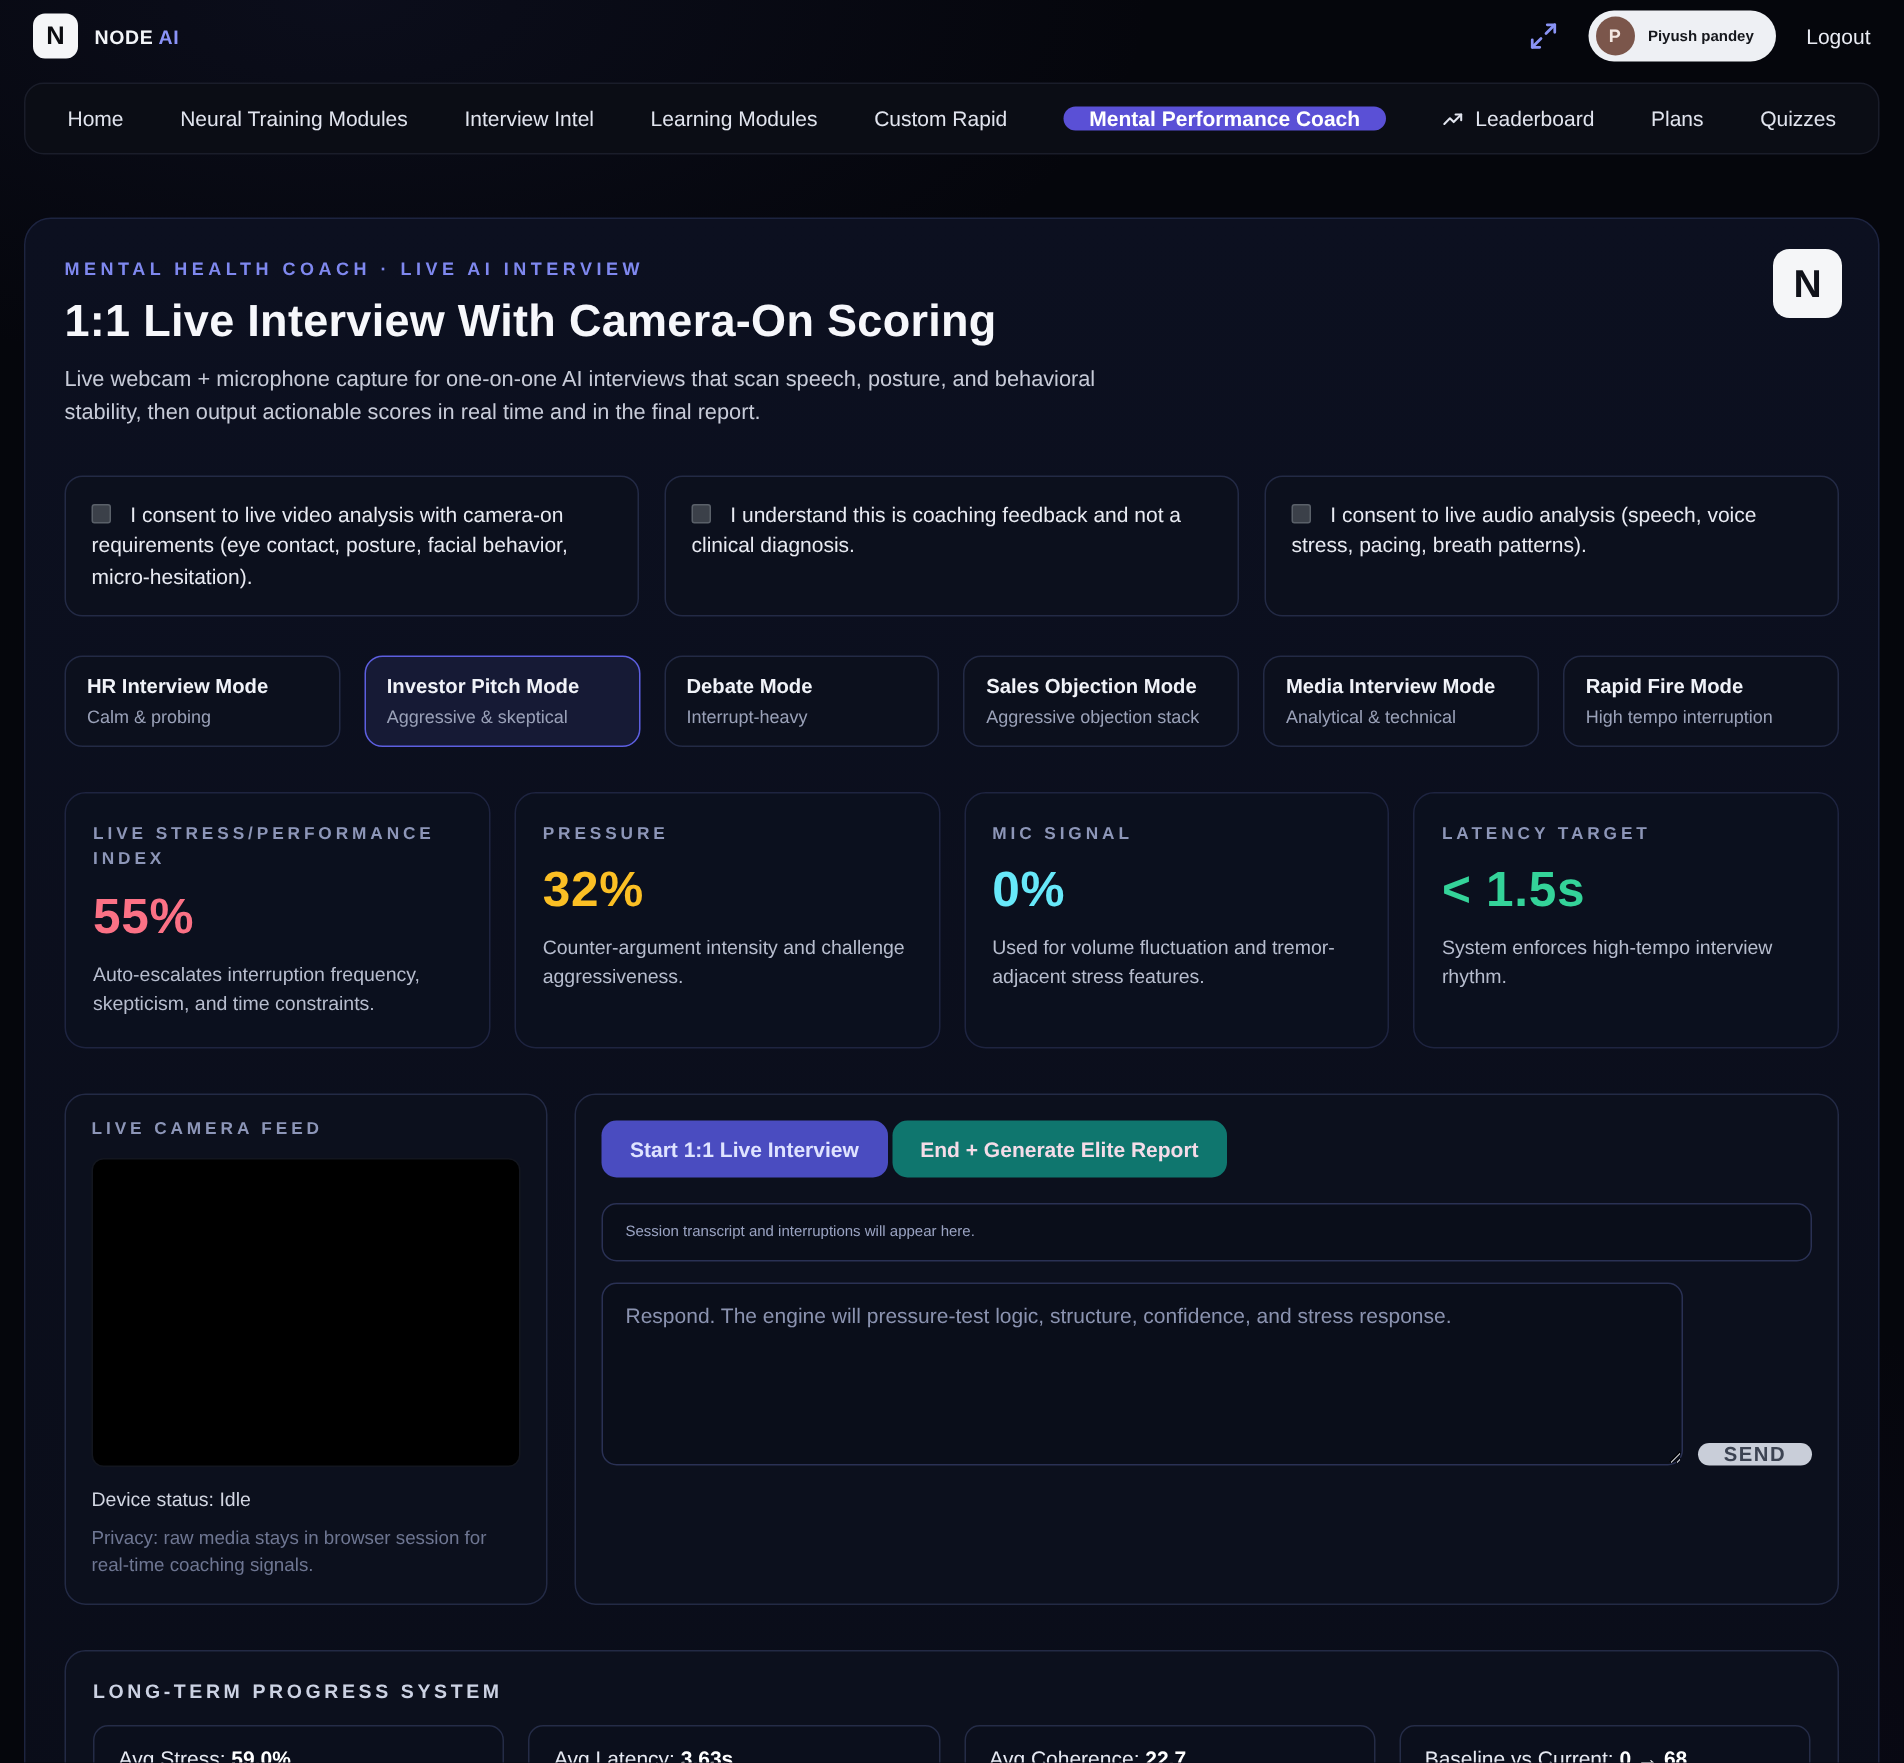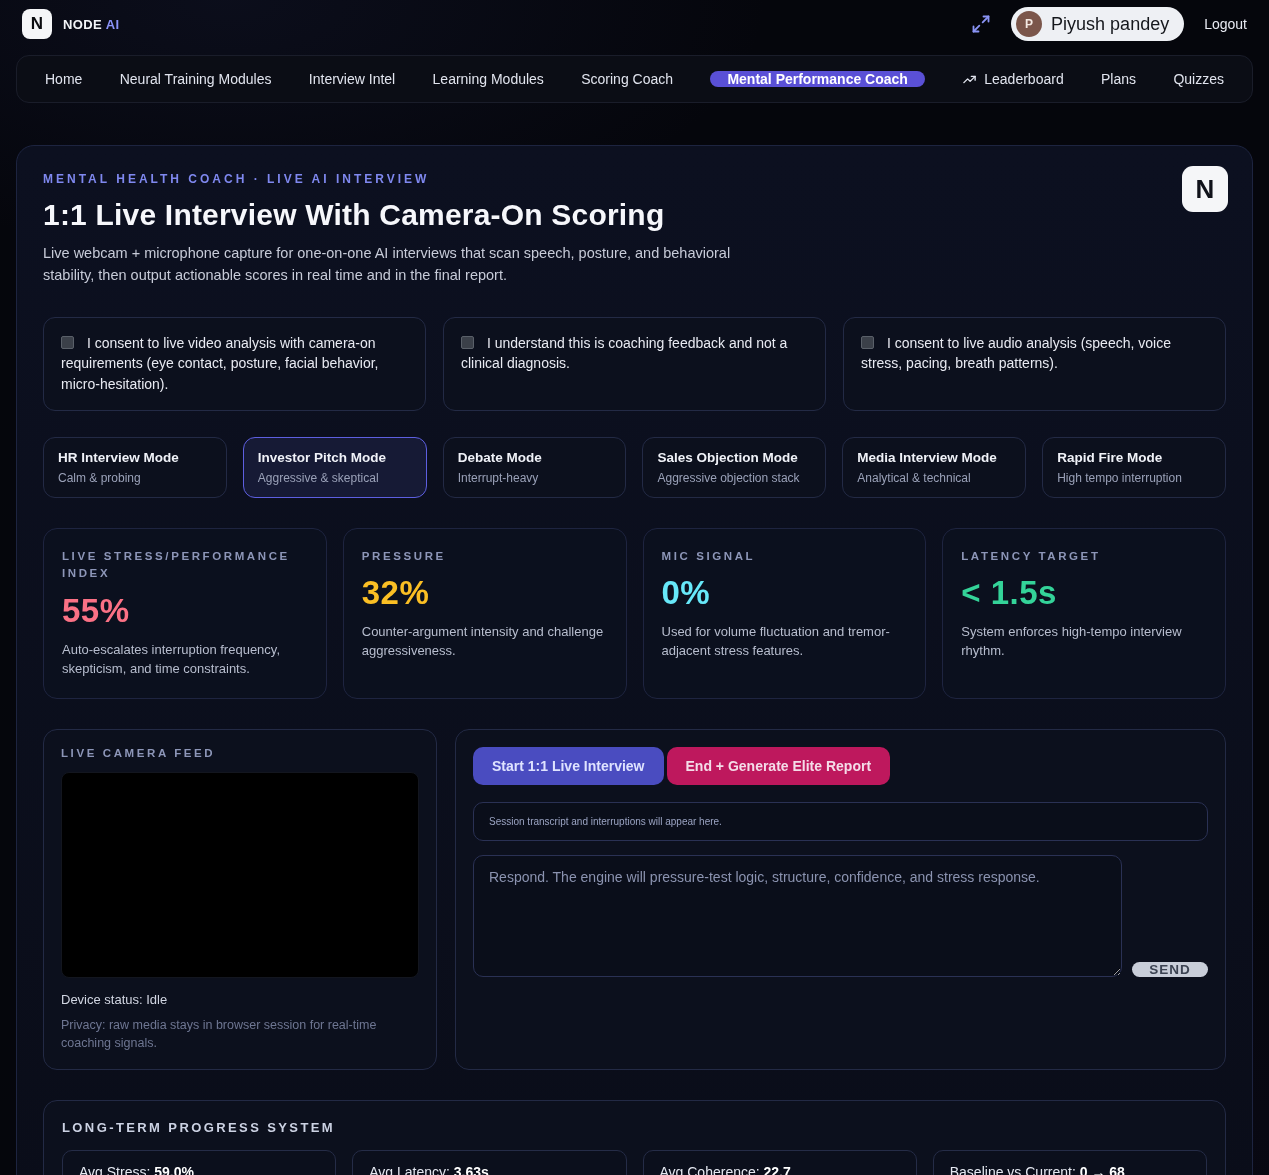--- a/index.html
+++ b/index.html
@@ -16,21 +16,21 @@
   
   .topbar { height:48px; display:flex; align-items:center; justify-content:space-between; padding:0 22px; }
   .brand-wrap { display:flex; align-items:center; gap:11px; }
   .logo-box { width:30px; height:30px; background:#f5f6f8; border-radius:8px; display:flex; align-items:center; justify-content:center; color:#0b0c10; font-weight:800; font-size:17px; }
   .brand { font-size:13px; font-weight:800; letter-spacing:.4px; color:#f2f4f8; }
   .brand .accent { color:#8b93f8; }
   .top-right { display:flex; align-items:center; gap:20px; }
   .expand-icon { width:20px; height:20px; color:#8a93f5; cursor:pointer; }
   .user-pill { display:flex; align-items:center; gap:9px; background:#eef0f4; border-radius:999px; padding:4px 15px 4px 5px; cursor:pointer; }
   .avatar { width:26px; height:26px; border-radius:50%; background:#7b564b; color:#f3e8e2; font-size:12px; font-weight:700; display:flex; align-items:center; justify-content:center; }
-  .user-name { font-size:18px; font-weight:400; color:#15171c; }
+  .user-name { font-size:10px; font-weight:700; color:#15171c; }
   .logout { font-size:14px; color:#e9ebf3; cursor:pointer; }
 
   
   .navbar { margin:7px 16px 0; height:48px; background:#0b0d15; border:1px solid #1a1d2a; border-radius:13px;
             display:flex; align-items:center; justify-content:space-between; padding:0 28px; }
   .nav-item { font-size:14px; color:#e1e4ee; cursor:pointer; white-space:nowrap; display:flex; align-items:center; gap:7px; }
   .nav-item.active { background:#5a50d6; color:#ffffff; font-weight:700; padding:0 17px; border-radius:10px; }
   .trend-icon { width:15px; height:15px; }
 
   
@@ -59,31 +59,31 @@
 
   
   .stat-row { display:flex; gap:16px; margin-top:30px; }
   .stat { flex:1; background:#0b101e; border:1px solid #1e2440; border-radius:14px; padding:19px 18px; }
   .stat .label { font-size:11.5px; letter-spacing:2.6px; font-weight:700; color:#8d96b8; line-height:1.55; }
   .stat .value { font-size:33px; font-weight:800; margin:9px 0 11px; letter-spacing:.5px; }
   .stat .desc { font-size:13px; line-height:1.45; color:#b7bdce; }
 
   
   .bottom-grid { display:flex; gap:18px; margin-top:30px; align-items:stretch; }
-  .camera-card { width:394px; flex:none; background:#0c101d; border:1px solid #232a45; border-radius:14px; padding:17px; }
+  .camera-card { width:322px; flex:none; background:#0c101d; border:1px solid #232a45; border-radius:14px; padding:17px; }
   .panel-label { font-size:11.5px; letter-spacing:2.6px; font-weight:700; color:#8d96b8; }
   .video-box { margin-top:13px; height:206px; background:#000; border:1px solid #13161f; border-radius:8px; }
   .device-status { margin-top:14px; font-size:13px; color:#d2d6e2; }
   .privacy { margin-top:9px; font-size:12.5px; line-height:1.45; color:#6e7692; }
 
   .session-panel { flex:1; background:#0c101d; border:1px solid #232a45; border-radius:14px; padding:17px; }
   .btn-row { display:flex; gap:3px; }
   .btn { border:none; border-radius:10px; font-family:inherit; font-size:14px; font-weight:700; padding:11px 19px; cursor:pointer; }
   .btn-start { background:#4a4cc0; color:#dfe3ff; }
-  .btn-end { background:#be185d; color:#f4dce8; }
+  .btn-end { background:#0f766e; color:#f4dce8; }
   .transcript { margin-top:17px; background:#0a0e1a; border:1px solid #2a3154; border-radius:10px; padding:13px 15px;
                 font-size:10px; color:#9aa3c2; }
   .input-row { margin-top:14px; display:flex; gap:10px; align-items:flex-end; }
   .respond-input { flex:1; height:122px; background:#0a0e1a; border:1px solid #2a3154; border-radius:10px; padding:13px 15px;
                    font-family:inherit; font-size:14px; color:#c5cada; resize:vertical; }
   .respond-input::placeholder { color:#8b93b0; }
   .send-btn { width:76px; background:#c9ced9; color:#3c4352; border:none; border-radius:15px;
               font-family:inherit; font-size:13.5px; font-weight:800; letter-spacing:1px; cursor:pointer; }
 
   
@@ -121,21 +121,21 @@
     </div>
     <span class="logout">Logout</span>
   </div>
 </header>
 
 <nav class="navbar">
   <span class="nav-item">Home</span>
   <span class="nav-item">Neural Training Modules</span>
   <span class="nav-item">Interview Intel</span>
   <span class="nav-item">Learning Modules</span>
-  <span class="nav-item">Scoring Coach</span>
+  <span class="nav-item">Custom Rapid</span>
   <span class="nav-item active">Mental Performance Coach</span>
   <span class="nav-item">
     <svg class="trend-icon" viewBox="0 0 24 24" fill="none" stroke="#e1e4ee" stroke-width="2.2" stroke-linecap="round" stroke-linejoin="round">
       <polyline points="3 17 9 11 13 15 21 7"></polyline>
         <polyline points="15 7 21 7 21 13"></polyline>
     </svg>
     <span>Leaderboard</span>
   </span>
   <span class="nav-item">Plans</span>
   <span class="nav-item">Quizzes</span>

